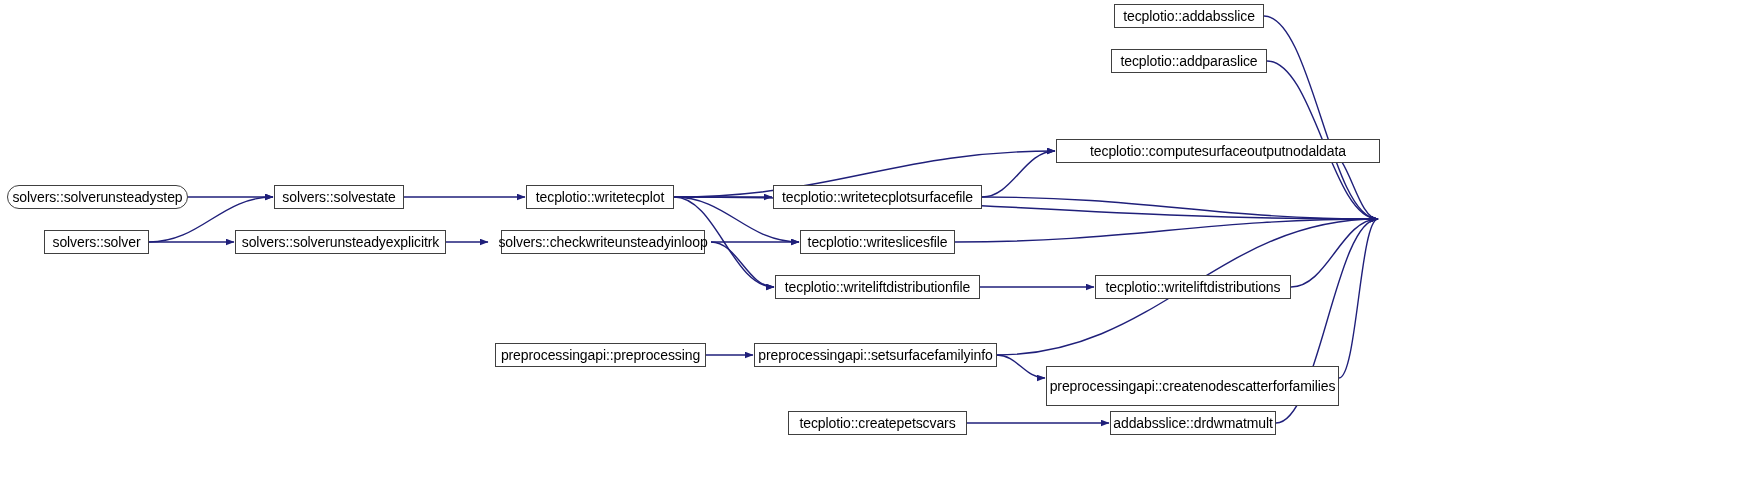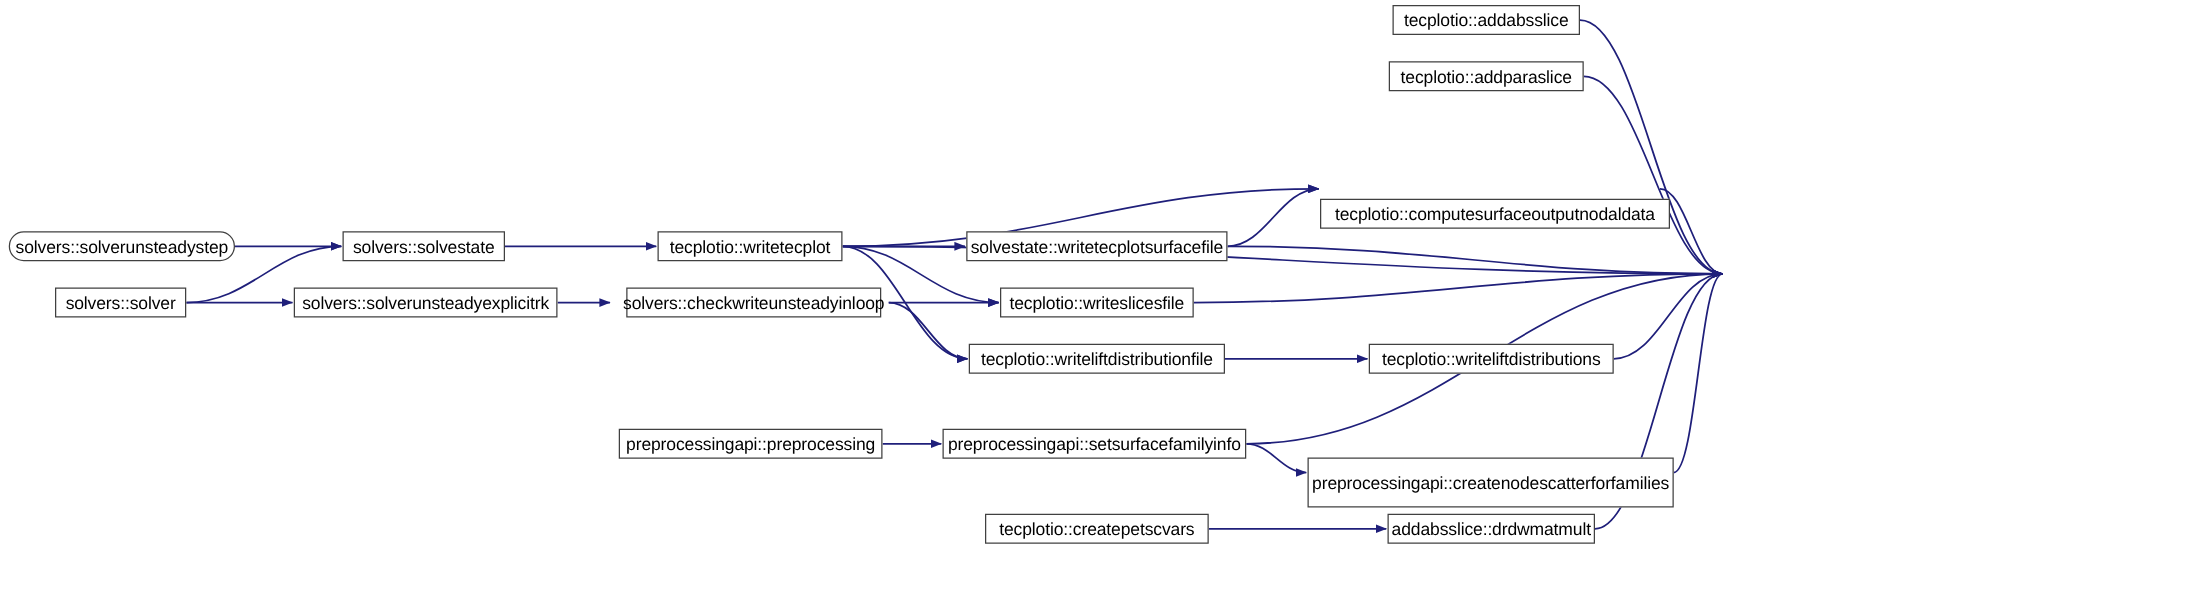--- a/index.html
+++ b/index.html
@@ -111,25 +111,25 @@
       </div>
       <div class="gnode" style="left: 526px; top: 185px; width: 148px; height: 24px;">
         <span class="gnode-label">tecplotio::writetecplot</span>
       </div>
       <div class="gnode" style="left: 1114px; top: 4px; width: 150px; height: 24px;">
         <span class="gnode-label">tecplotio::addabsslice</span>
       </div>
       <div class="gnode" style="left: 1111px; top: 49px; width: 156px; height: 24px;">
         <span class="gnode-label">tecplotio::addparaslice</span>
       </div>
-      <div class="gnode" style="left: 1056px; top: 139px; width: 280px; height: 24px; margin-top: 20px;">
+      <div class="gnode" style="left: 1056px; top: 139px; width: 324px; height: 24px;">
         <span class="gnode-label">tecplotio::computesurfaceoutputnodaldata</span>
       </div>
       <div class="gnode" style="left: 773px; top: 185px; width: 209px; height: 24px;">
-        <span class="gnode-label">solvestate::writetecplotsurfacefile</span>
+        <span class="gnode-label">tecplotio::writetecplotsurfacefile</span>
       </div>
       <div class="gnode" style="left: 800px; top: 230px; width: 155px; height: 24px;">
         <span class="gnode-label">tecplotio::writeslicesfile</span>
       </div>
       <div class="gnode" style="left: 775px; top: 275px; width: 205px; height: 24px; text-align: center;">
         <span class="gnode-label">tecplotio::writeliftdistributionfile</span>
       </div>
       <div class="gnode" style="left: 1095px; top: 275px; width: 196px; height: 24px;">
         <span class="gnode-label">tecplotio::writeliftdistributions</span>
       </div>

